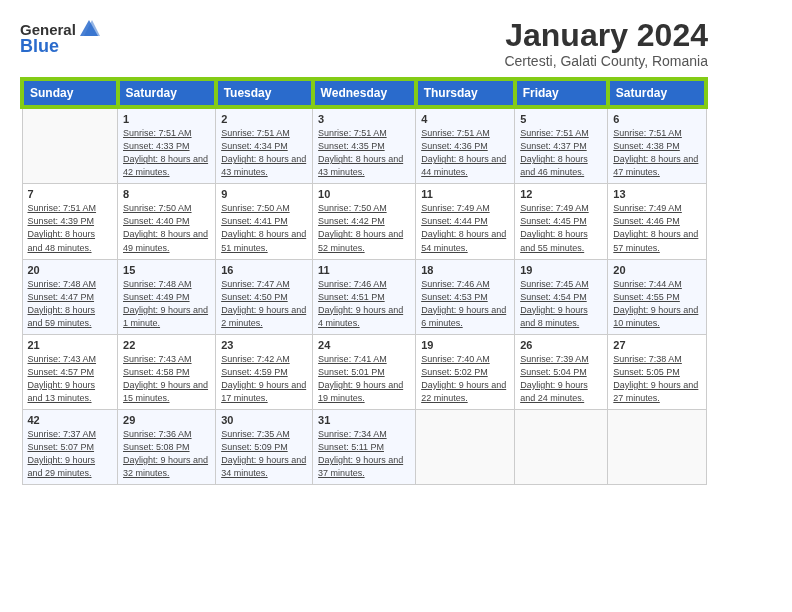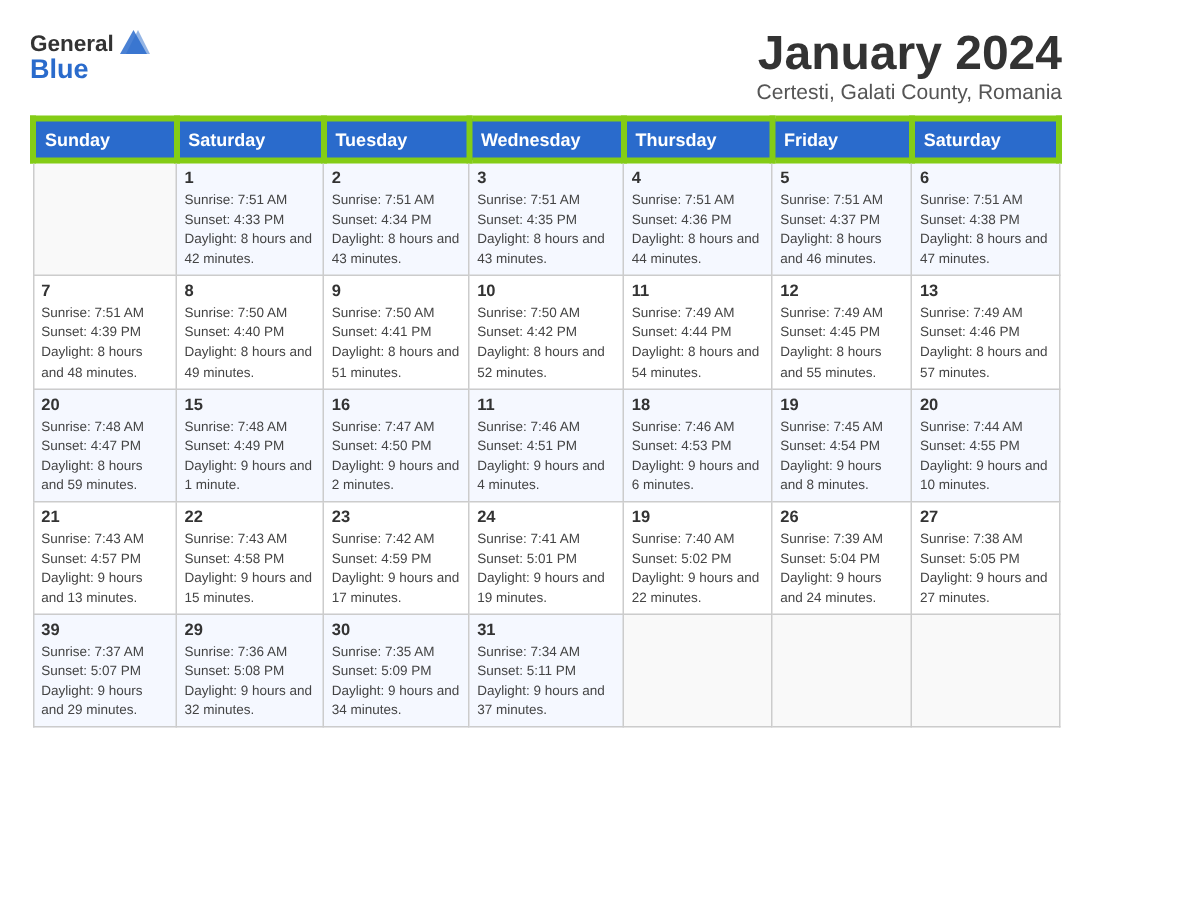--- a/index.html
+++ b/index.html
@@ -68,20 +68,21 @@
     .day-number {
       font-size: 11px;
       font-weight: bold;
       color: #333;
       margin-bottom: 2px;
     }
     .day-info {
       font-size: 9px;
       color: #444;
       line-height: 1.45;
+      text-decoration: underline;
     }
     .empty-cell {
       background: #f9f9f9 !important;
     }
     .logo-wrapper {
       display: flex;
       flex-direction: column;
       align-items: flex-start;
     }
     .logo-line1 {
@@ -235,21 +236,21 @@
             <div class="day-number">26</div>
             <div class="day-info">Sunrise: 7:39 AM<br>Sunset: 5:04 PM<br>Daylight: 9 hours and 24 minutes.</div>
           </td>
           <td>
             <div class="day-number">27</div>
             <div class="day-info">Sunrise: 7:38 AM<br>Sunset: 5:05 PM<br>Daylight: 9 hours and 27 minutes.</div>
           </td>
         </tr>
         <tr>
           <td>
-            <div class="day-number">39</div>
+            <div class="day-number">42</div>
             <div class="day-info">Sunrise: 7:37 AM<br>Sunset: 5:07 PM<br>Daylight: 9 hours and 29 minutes.</div>
           </td>
           <td>
             <div class="day-number">29</div>
             <div class="day-info">Sunrise: 7:36 AM<br>Sunset: 5:08 PM<br>Daylight: 9 hours and 32 minutes.</div>
           </td>
           <td>
             <div class="day-number">30</div>
             <div class="day-info">Sunrise: 7:35 AM<br>Sunset: 5:09 PM<br>Daylight: 9 hours and 34 minutes.</div>
           </td>

